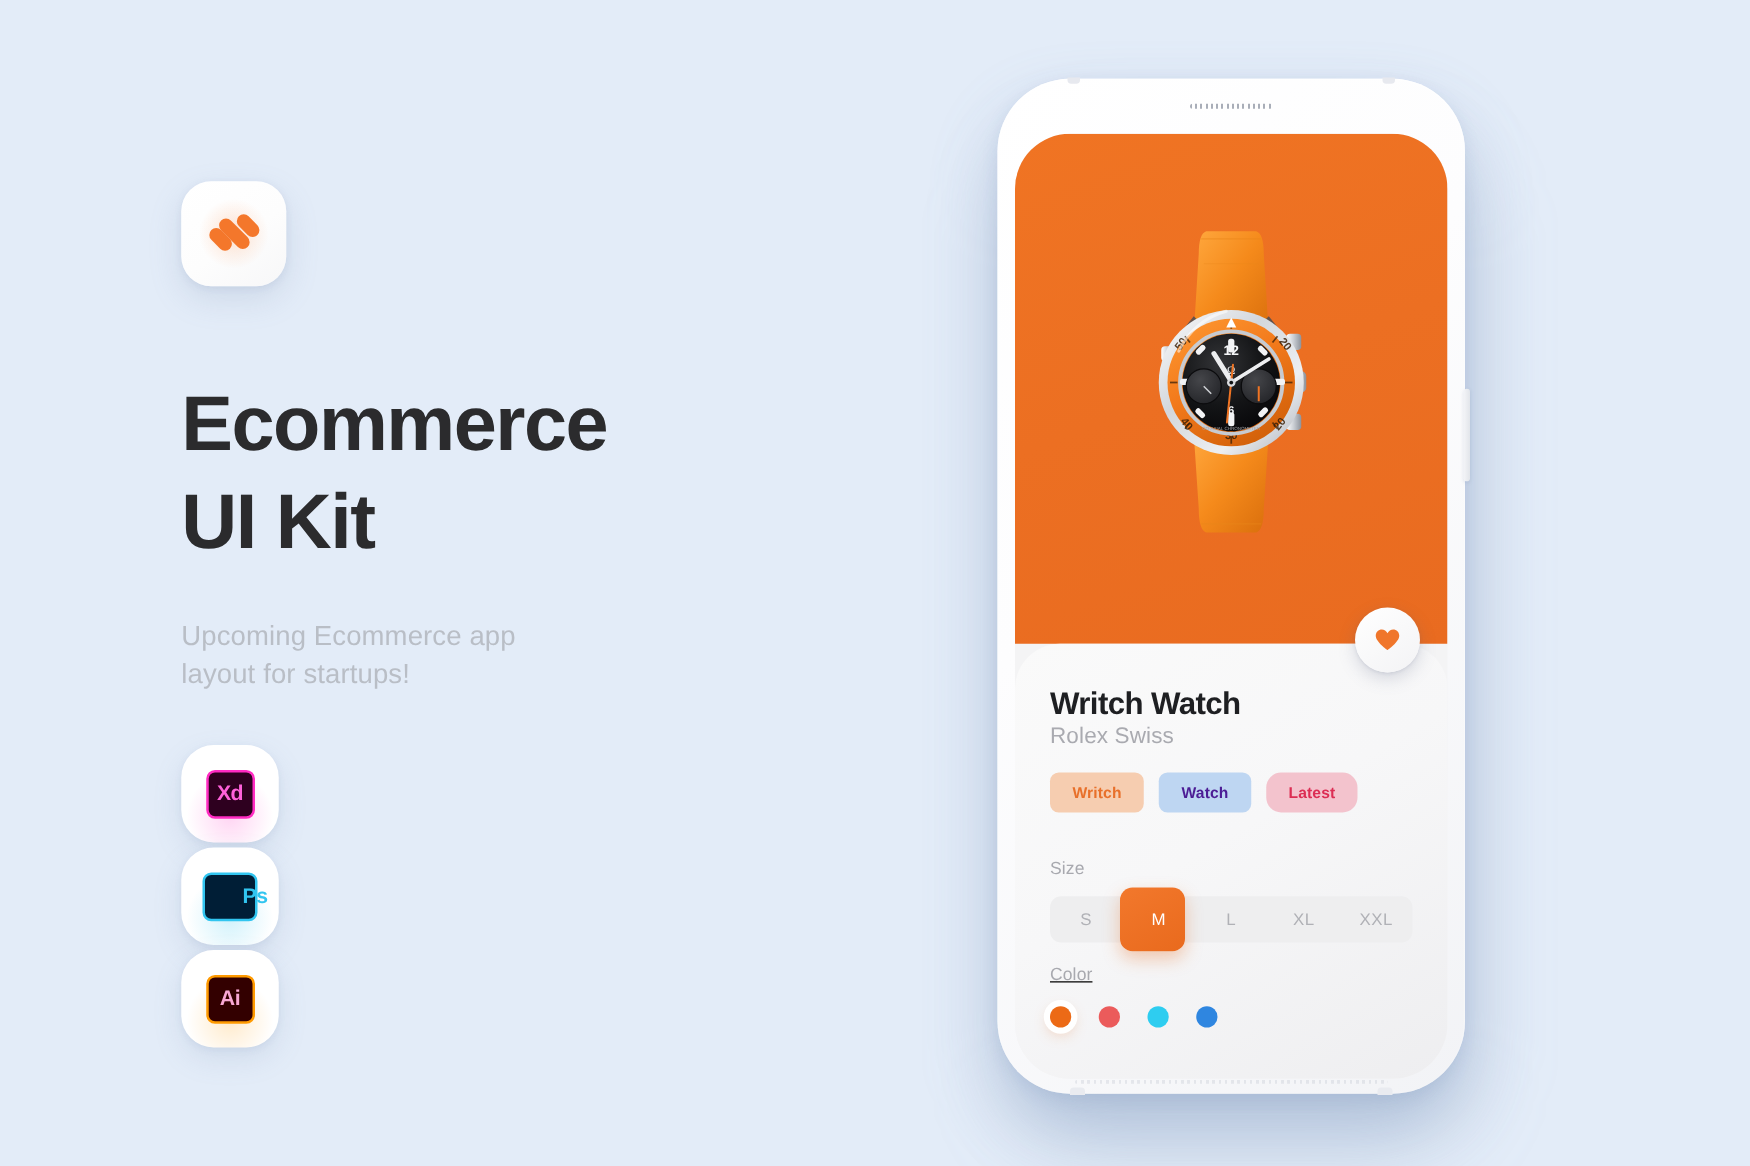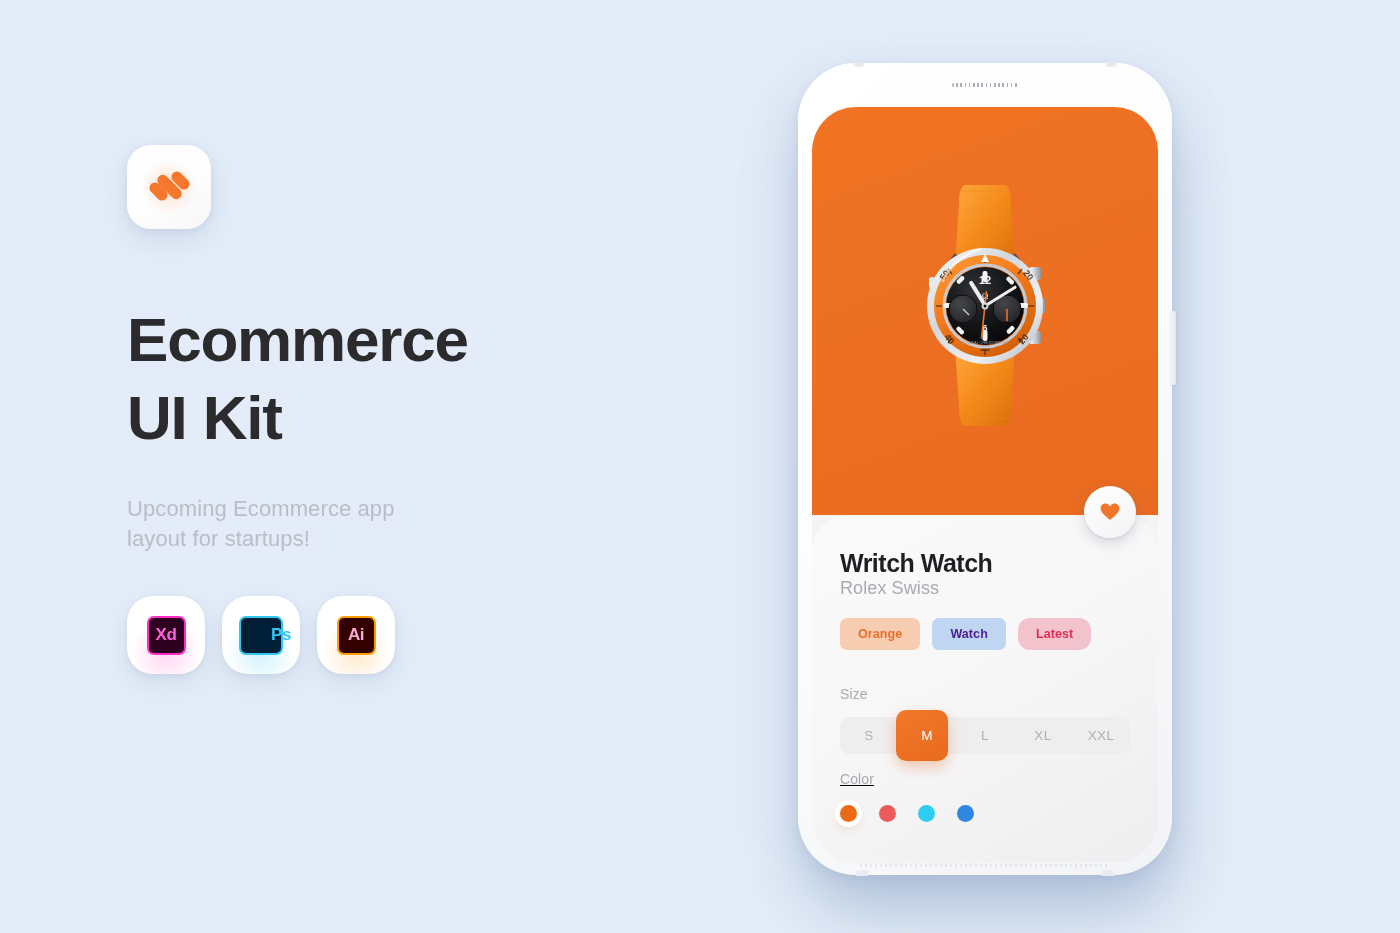--- a/index.html
+++ b/index.html
@@ -12,21 +12,21 @@
 
   body {
     background: #e3ecf8;
     font-family: "Liberation Sans", sans-serif;
     position: relative;
   }
 
   
   .left-panel {
     position: absolute;
-    left: 127px;
+    left: 145px;
     top: 145px;
     width: 560px;
   }
 
   
   .logo-tile {
     width: 84px;
     height: 84px;
     border-radius: 24px;
     background: linear-gradient(145deg, #ffffff 0%, #fdfdfd 55%, #f7f7f8 100%);
@@ -83,21 +83,22 @@
     font-size: 24px;
     font-weight: bold;
     color: #23242a;
     letter-spacing: -0.3px;
   }
 
   
   .app-row {
     margin-top: 42px;
     display: flex;
-    gap: 17px;
+    gap: 4px;
+    flex-direction: column;
   }
   .app-tile {
     width: 78px;
     height: 78px;
     border-radius: 26px;
     background: #ffffff;
     box-shadow: 0 9px 22px rgba(120,140,175,0.17),
                 0 2px 5px rgba(120,140,175,0.10);
     display: flex;
     align-items: center;
@@ -553,21 +554,21 @@
                  C 17.1 0.6 19.4 2.6 19.4 5.6 C 19.4 10.6 10 17 10 17 Z" fill="#F0762B"></path>
       </svg>
     </div>
 
     <div class="detail-card">
 
       <div class="product-title">Writch Watch</div>
       <div class="product-brand">Rolex Swiss</div>
 
       <div class="tag-row">
-        <span class="tag" style="background:#F6CDB0;color:#E8702A;">Orange</span>
+        <span class="tag" style="background:#F6CDB0;color:#E8702A;">Writch</span>
         <span class="tag" style="background:#BED6F2;color:#4c1d95;">Watch</span>
         <span class="tag" style="background:#F3C3CD;color:#DC2E54;border-radius:12px;">Latest</span>
       </div>
 
       <div class="size-section">
         <div class="section-label">Size</div>
         <div class="size-track">
           <div class="size-active-chip"></div>
           <div class="size-cell">S</div>
           <div class="size-cell active">M</div>

